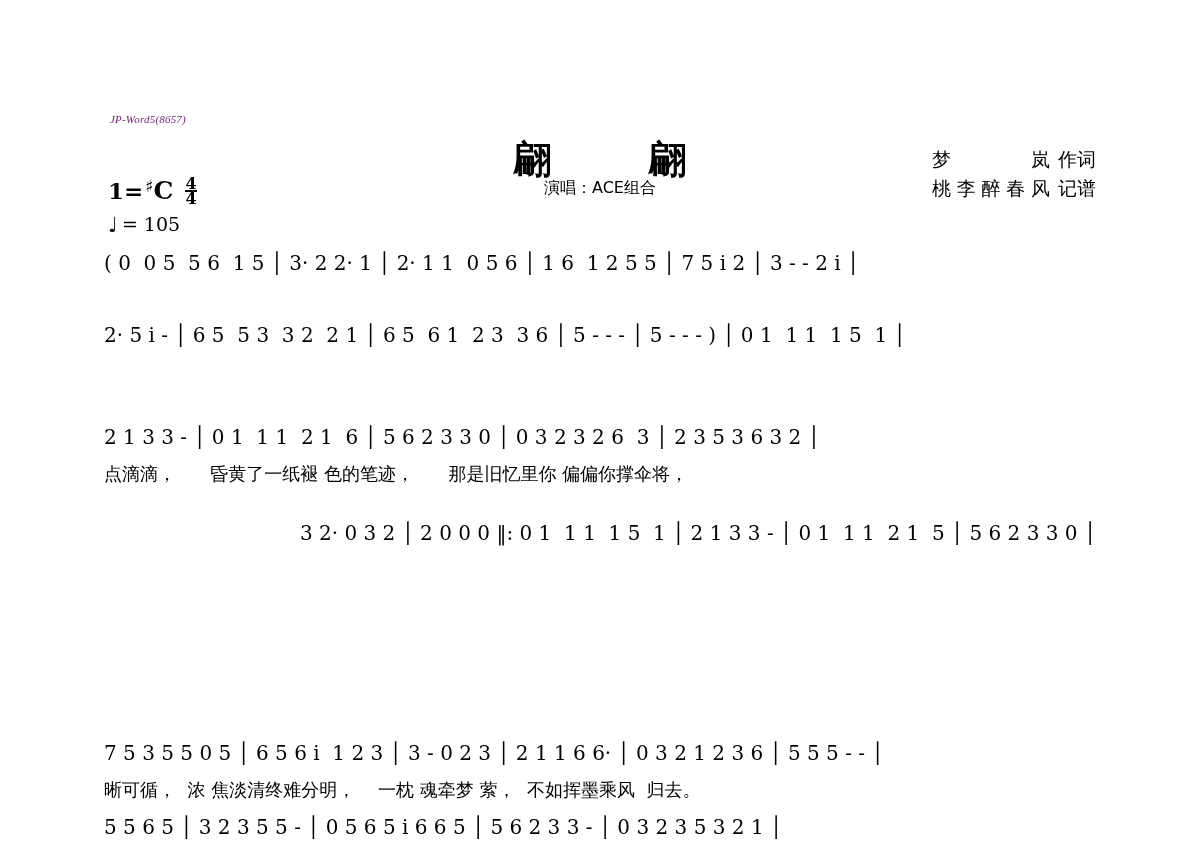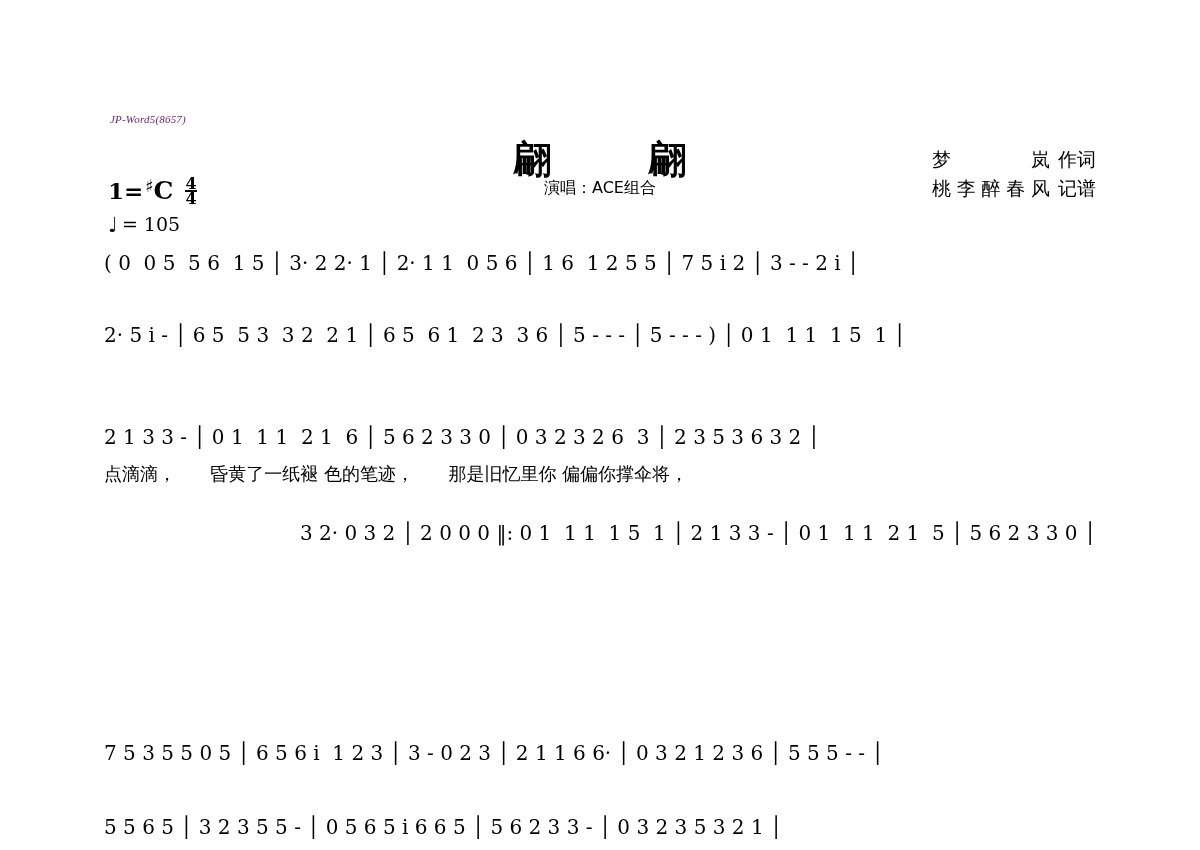--- a/index.html
+++ b/index.html
@@ -205,19 +205,20 @@
 
   <div class="row" style="top:518px;text-align:right;">
     <div class="notes">3 2· 0 3 2 │ 2 0 0 0 ‖: 0 1  1 1  1 5  1 │ 2 1 3 3 - │ 0 1  1 1  2 1  5 │ 5 6 2 3 3 0 │</div>
   </div>
 
   <div class="row" style="top:620px;">
   </div>
 
   <div class="row" style="top:715px;margin-top:23px;">
     <div class="notes">7 5 3 5 5 0 5 │ 6 5 6 i  1 2 3 │ 3 - 0 2 3 │ 2 1 1 6 6· │ 0 3 2 1 2 3 6 │ 5 5 5 - - │</div>
+    <div class="lyrics">晰可循，  浓 焦淡清终难分明，    一枕 魂牵梦 萦，  不如挥墨乘风  归去。</div>
   </div>
 
   <div class="row" style="top:812px;">
     <div class="notes">5 5 6 5 │ 3 2 3 5 5 - │ 0 5 6 5 i 6 6 5 │ 5 6 2 3 3 - │ 0 3 2 3 5 3 2 1 │</div>
   </div>
 
 </div>
 
 </body></html>

